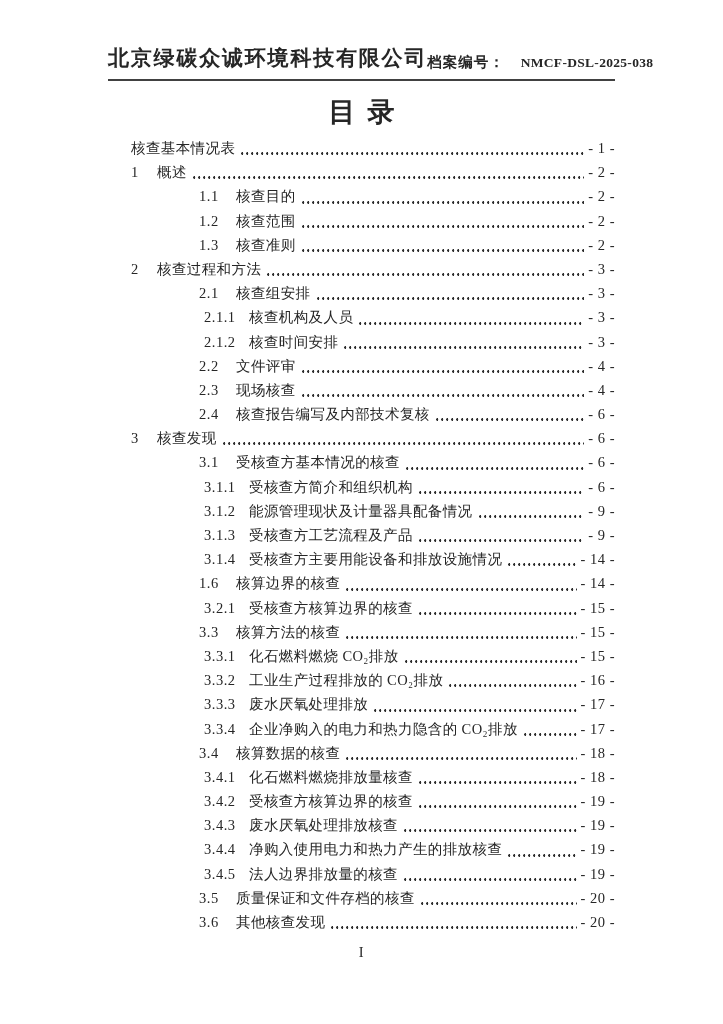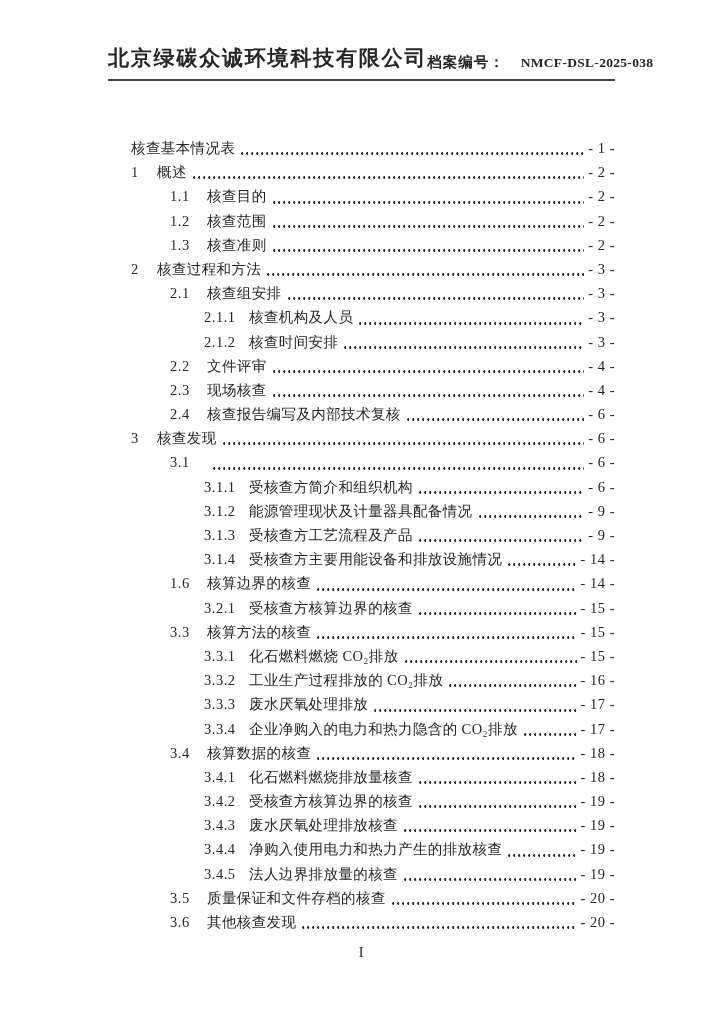--- a/index.html
+++ b/index.html
@@ -82,21 +82,21 @@
   }
   .toc-row .label {
     flex: 0 1 auto;
     letter-spacing: 0.4px;
     overflow: hidden;
   }
   .toc-row.lvl-0 { padding-left: 0; justify-content: space-between; }
   .toc-row.lvl-1 { padding-left: 39px; }
   .toc-row.lvl-2 { padding-left: 73px; }
   .toc-row.lvl-0 .num { width: 26px; }
-  .toc-row.lvl-1 .num { width: 37px; }
+  .toc-row.lvl-1 .num { width: 37px; margin-left: 29px; }
   .toc-row.lvl-2 .num { width: 45px; }
   .leader {
     flex: 1 1 auto;
     align-self: flex-end;
     height: 3px;
     margin: 0 4px 5px 6px;
     background-image: radial-gradient(circle at 1.2px 1.5px, #2d2d2d 1.05px, rgba(0,0,0,0) 1.35px);
     background-size: 5px 3px;
     background-repeat: repeat-x;
     min-width: 12px;
@@ -122,20 +122,21 @@
 
 <div class="page">
 
   <div class="header">
     <span class="company">北京绿碳众诚环境科技有限公司</span>
     <span class="archive">
       <span class="archive-label">档案编号：</span><span class="archive-no">NMCF-DSL-2025-038</span>
     </span>
   </div>
 
+  <h1 class="toc-title">目录</h1>
 
   <div class="toc" id="toc">
       <div class="toc-row lvl-0 no-num">
 
     <span class="label">核查基本情况表</span>
     <span class="leader"></span>
     <span class="pg">- 1 -</span>
   </div>
       <div class="toc-row lvl-0">
     <span class="num">1</span>
@@ -204,20 +205,21 @@
     <span class="pg">- 6 -</span>
   </div>
       <div class="toc-row lvl-0">
     <span class="num">3</span>
     <span class="label">核查发现</span>
     <span class="leader"></span>
     <span class="pg">- 6 -</span>
   </div>
       <div class="toc-row lvl-1">
     <span class="num">3.1</span>
+    <span class="label">受核查方基本情况的核查</span>
     <span class="leader"></span>
     <span class="pg">- 6 -</span>
   </div>
       <div class="toc-row lvl-2">
     <span class="num">3.1.1</span>
     <span class="label">受核查方简介和组织机构</span>
     <span class="leader"></span>
     <span class="pg">- 6 -</span>
   </div>
       <div class="toc-row lvl-2">

